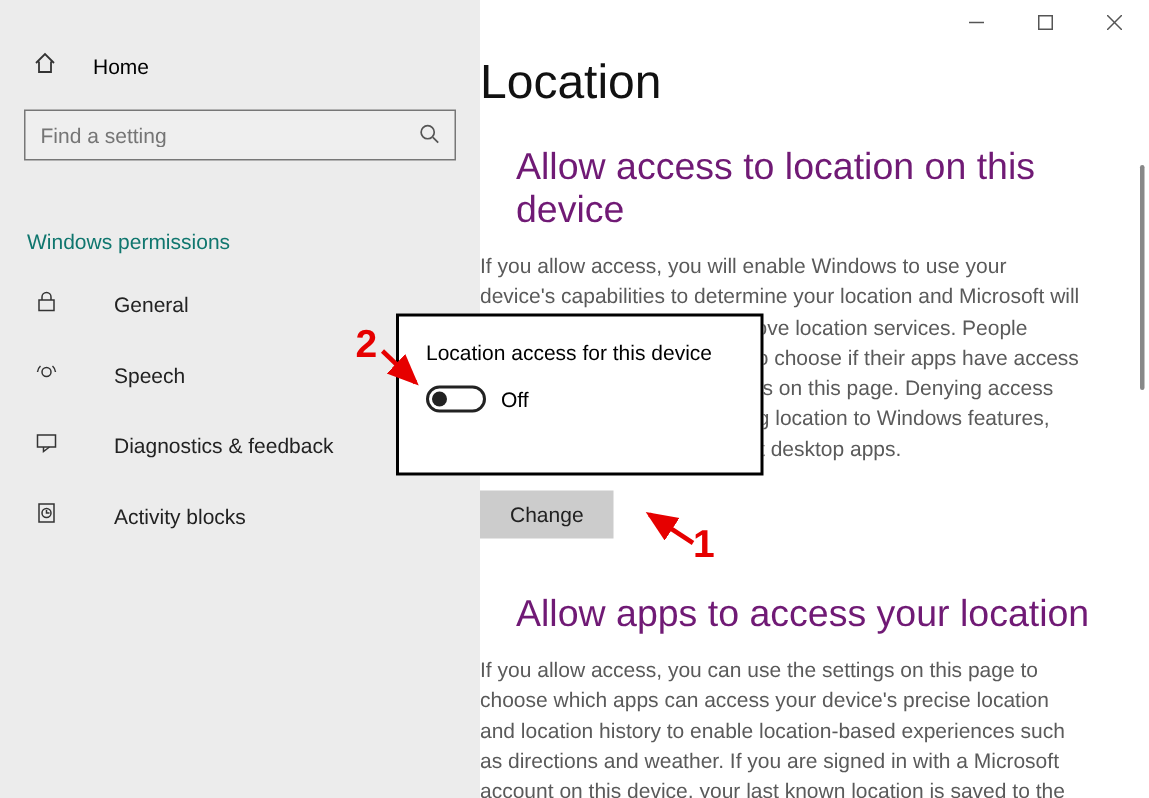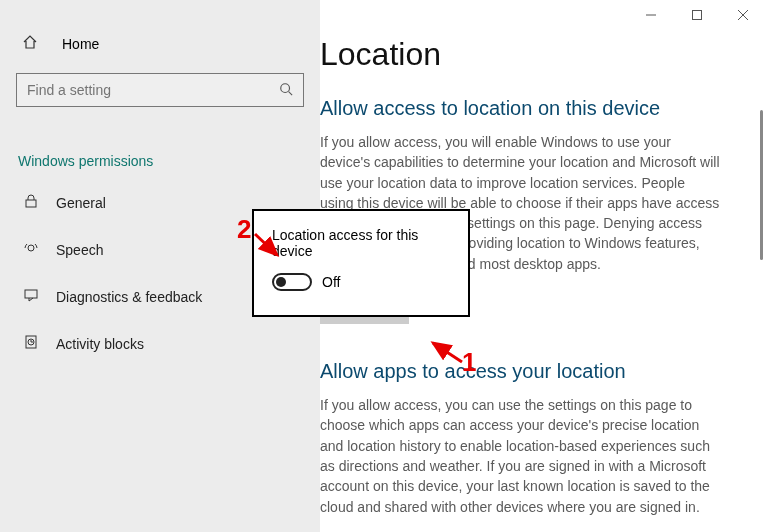--- a/index.html
+++ b/index.html
@@ -89,42 +89,43 @@
   }
   .active-cat {
     padding: 10px 18px;
     font-weight: 600;
     font-size: 15px;
   }
   .nav-list { margin-top: 18px; }
   .nav-item {
     display: flex;
     align-items: center;
-    gap: 16px;
+    gap: 36px;
     padding: 14px 18px 14px 22px;
     color: #222;
     cursor: pointer;
   }
   .nav-item .ico { width: 18px; text-align: center; color: #333; }
 
   .content {
     padding: 36px 28px 0 0;
     overflow: hidden;
   }
   h1 {
     font-weight: 400;
     font-size: 32px;
     margin-bottom: 24px;
     color: #111;
   }
   h2 {
     font-weight: 400;
-    font-size: 20px;
+    font-size: 25px;
     margin-bottom: 12px;
-    color: #0c4a6e;
+    color: #701a75;
+    margin-left: 24px;
   }
   p.body {
     color: #5a5a5a;
     font-size: 14px;
     line-height: 1.45;
     margin-bottom: 18px;
     max-width: 400px;
   }
   .change-btn {
     background: #ccc;
@@ -132,22 +133,22 @@
     padding: 8px 20px;
     font-size: 14px;
     color: #222;
     margin-bottom: 36px;
   }
 
   
   .popup {
     position: absolute;
     top: 209px;
-    left: 252px;
-    width: 218px;
+    left: 264px;
+    width: 245px;
     height: 108px;
     background: #fff;
     border: 2px solid #000;
     padding: 16px 18px;
     z-index: 5;
   }
   .popup-title { font-size: 14px; margin-bottom: 14px; }
   .toggle-row { display: flex; align-items: center; gap: 10px; }
   .toggle {
     width: 40px; height: 18px;

